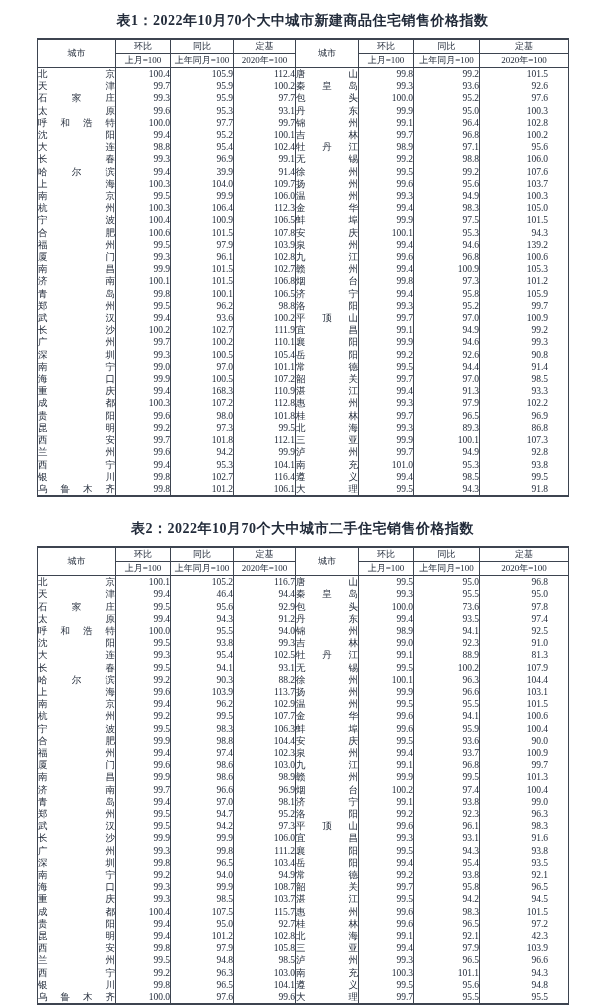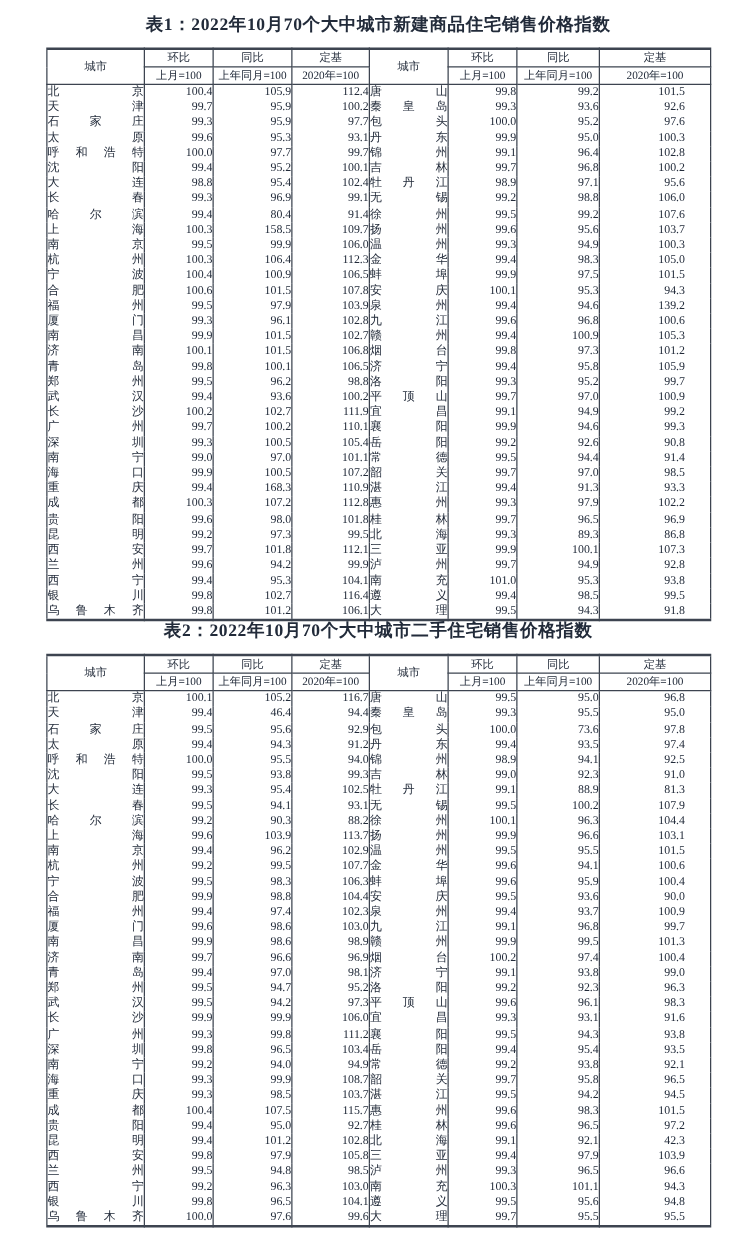--- a/index.html
+++ b/index.html
@@ -15,21 +15,21 @@
     overflow: hidden;
   }
   .tbl-title {
     text-align: center;
     font-size: 14px;
     font-weight: bold;
     line-height: 17px;
     margin: 0 0 9px 0;
     letter-spacing: 0.5px;
   }
-  .section2 .tbl-title { }
+  .section2 .tbl-title { margin-top: 23px; }
   table.idx {
     border-collapse: collapse;
     table-layout: fixed;
     margin-left: 37px;
     width: 531px;
     border-top: 2px solid #3d4450;
     border-bottom: 2px solid #3d4450;
     border-left: 1px solid #3d4450;
     border-right: 1px solid #3d4450;
   }
@@ -180,31 +180,31 @@
             <td class="num">96.9</td>
             <td class="num">99.1</td>
             <td class="city city-r">无锡</td>
             <td class="num">99.2</td>
             <td class="num">98.8</td>
             <td class="num">106.0</td>
           </tr>
           <tr>
             <td class="city">哈尔滨</td>
             <td class="num">99.4</td>
-            <td class="num">80.4</td>
+            <td class="num">39.9</td>
             <td class="num">91.4</td>
             <td class="city city-r">徐州</td>
             <td class="num">99.5</td>
             <td class="num">99.2</td>
             <td class="num">107.6</td>
           </tr>
           <tr>
             <td class="city">上海</td>
             <td class="num">100.3</td>
-            <td class="num">158.5</td>
+            <td class="num">104.0</td>
             <td class="num">109.7</td>
             <td class="city city-r">扬州</td>
             <td class="num">99.6</td>
             <td class="num">95.6</td>
             <td class="num">103.7</td>
           </tr>
           <tr>
             <td class="city">南京</td>
             <td class="num">99.5</td>
             <td class="num">99.9</td>

